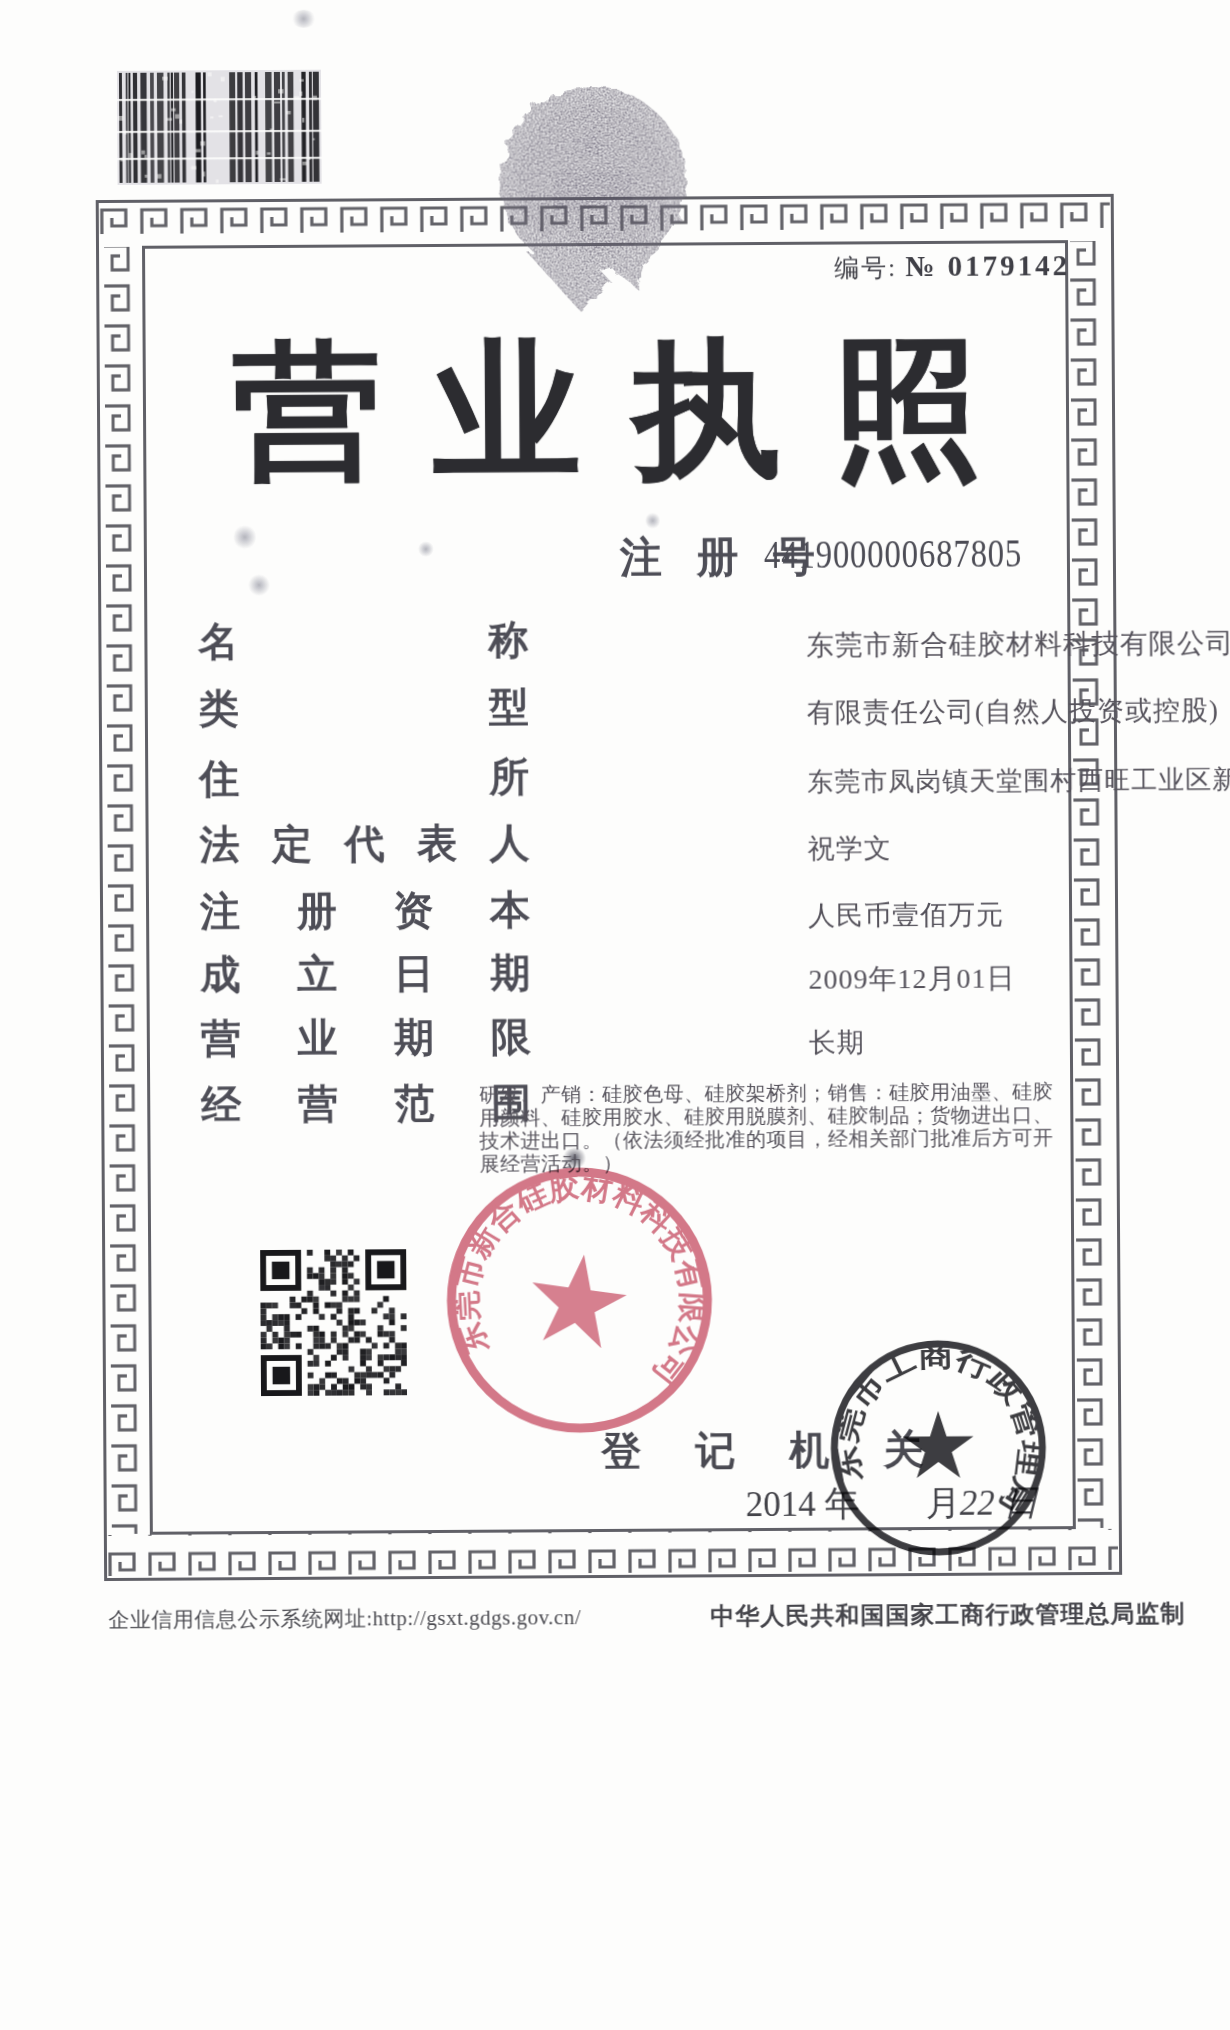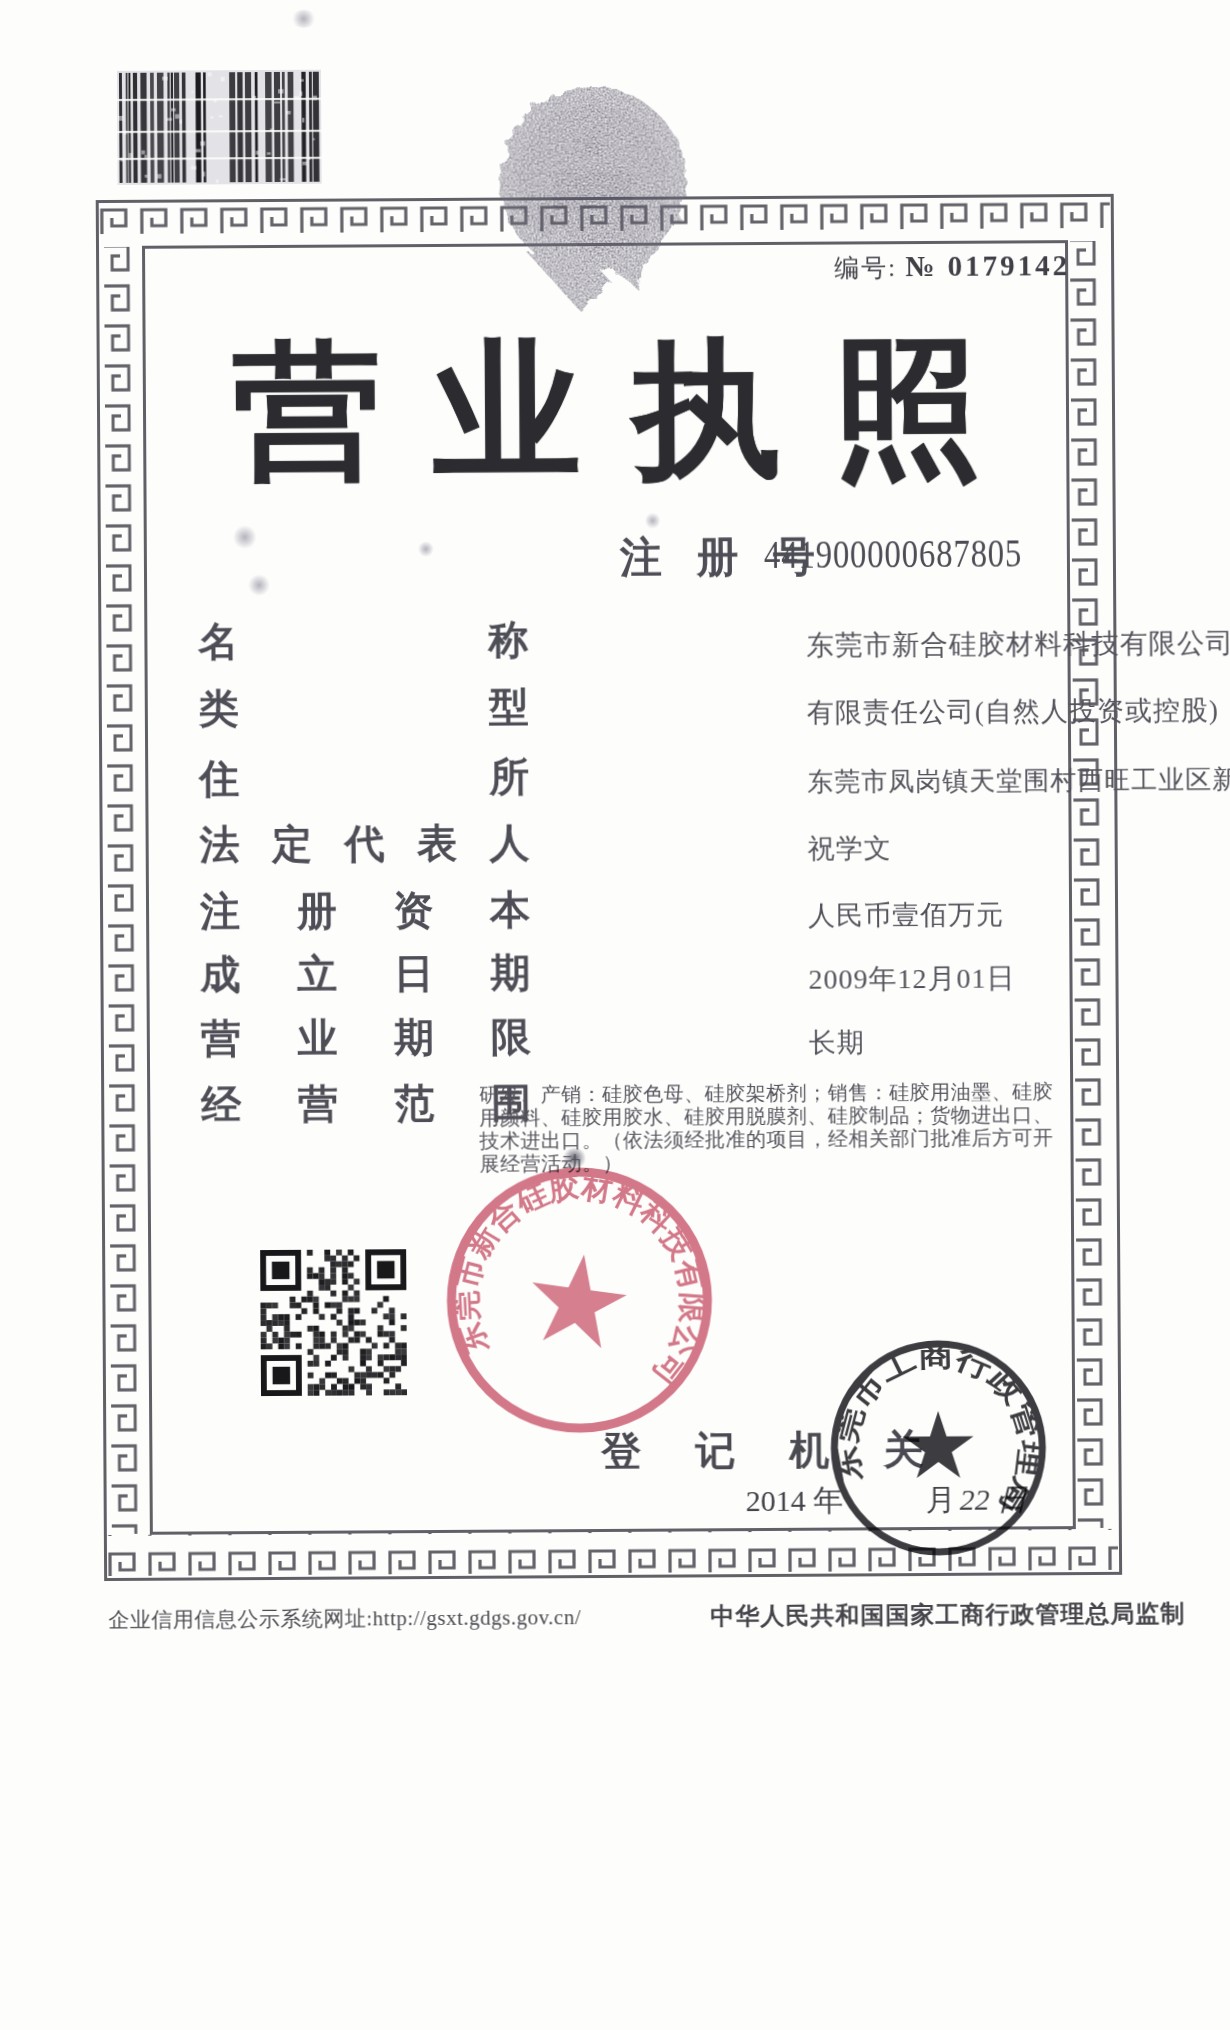--- a/index.html
+++ b/index.html
@@ -25,21 +25,21 @@
   .row{left:200px;height:56px;display:flex;align-items:flex-start;}
   .row .lbl{display:inline-block;width:330px;font-size:40px;font-weight:600;color:#4e4e57;
             text-align:justify;text-align-last:justify;line-height:1.15;}
   .row .val{display:inline-block;margin-left:-52px;padding-top:12px;font-size:27px;color:#55525b;letter-spacing:1px;white-space:nowrap;}
   .row .val{transform:translateX(330px);} 
   .val-wide{letter-spacing:0.5px;}
   .scope-val{position:absolute;left:478px;top:1083px;width:588px;font-size:20px;line-height:23px;
              color:#55525b;letter-spacing:0.5px;}
   
   .registrar{left:598px;top:1424px;font-size:40px;font-weight:600;color:#4a4a52;letter-spacing:22px;}
-  .date-part{font-size:30px;color:#434349;top:1482px;}
+  .date-part{font-size:35px;color:#434349;top:1482px;}
   
   .footer-left{left:104px;top:1603px;font-size:21px;color:#4c4c52;letter-spacing:0.5px;}
   .footer-right{left:706px;top:1601px;font-size:24px;font-weight:600;color:#45454b;letter-spacing:1px;}
   
   .artifact{border-radius:50%;background:radial-gradient(circle,rgba(90,92,112,.45),rgba(90,92,112,0) 70%);}
   svg{display:block;}
   .blend{mix-blend-mode:multiply;}
 </style>
 </head>
 <body>

